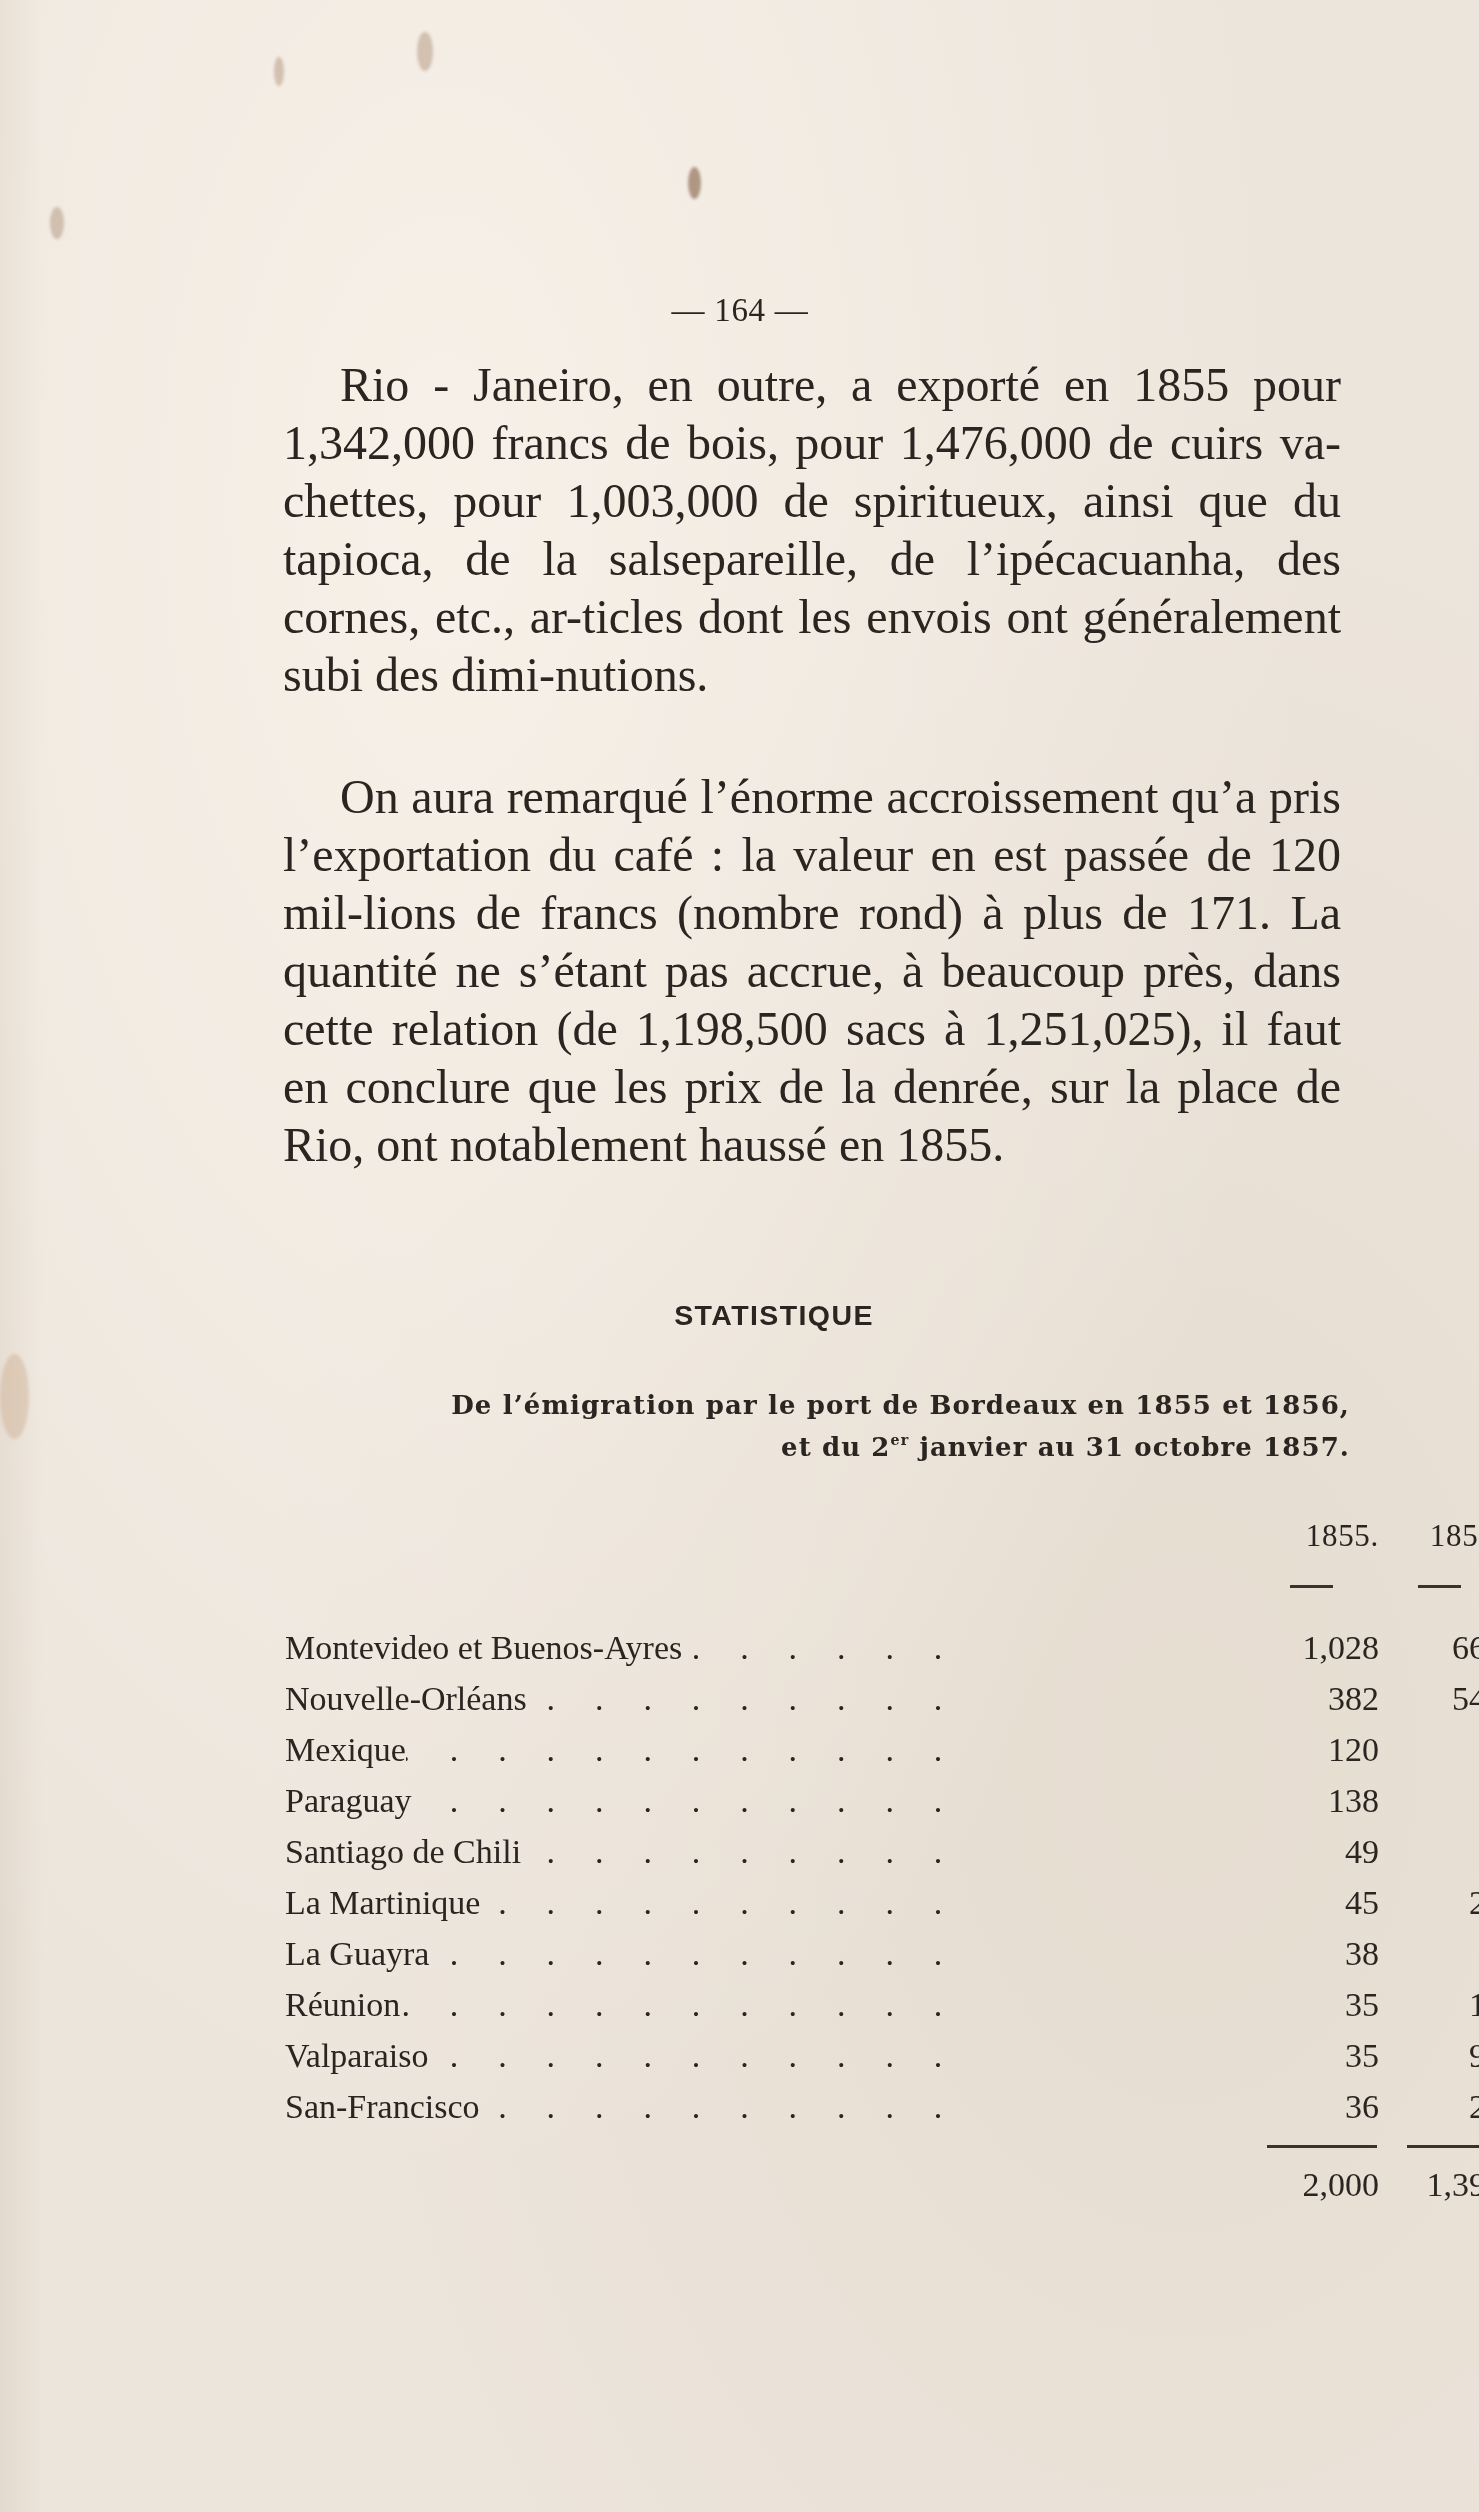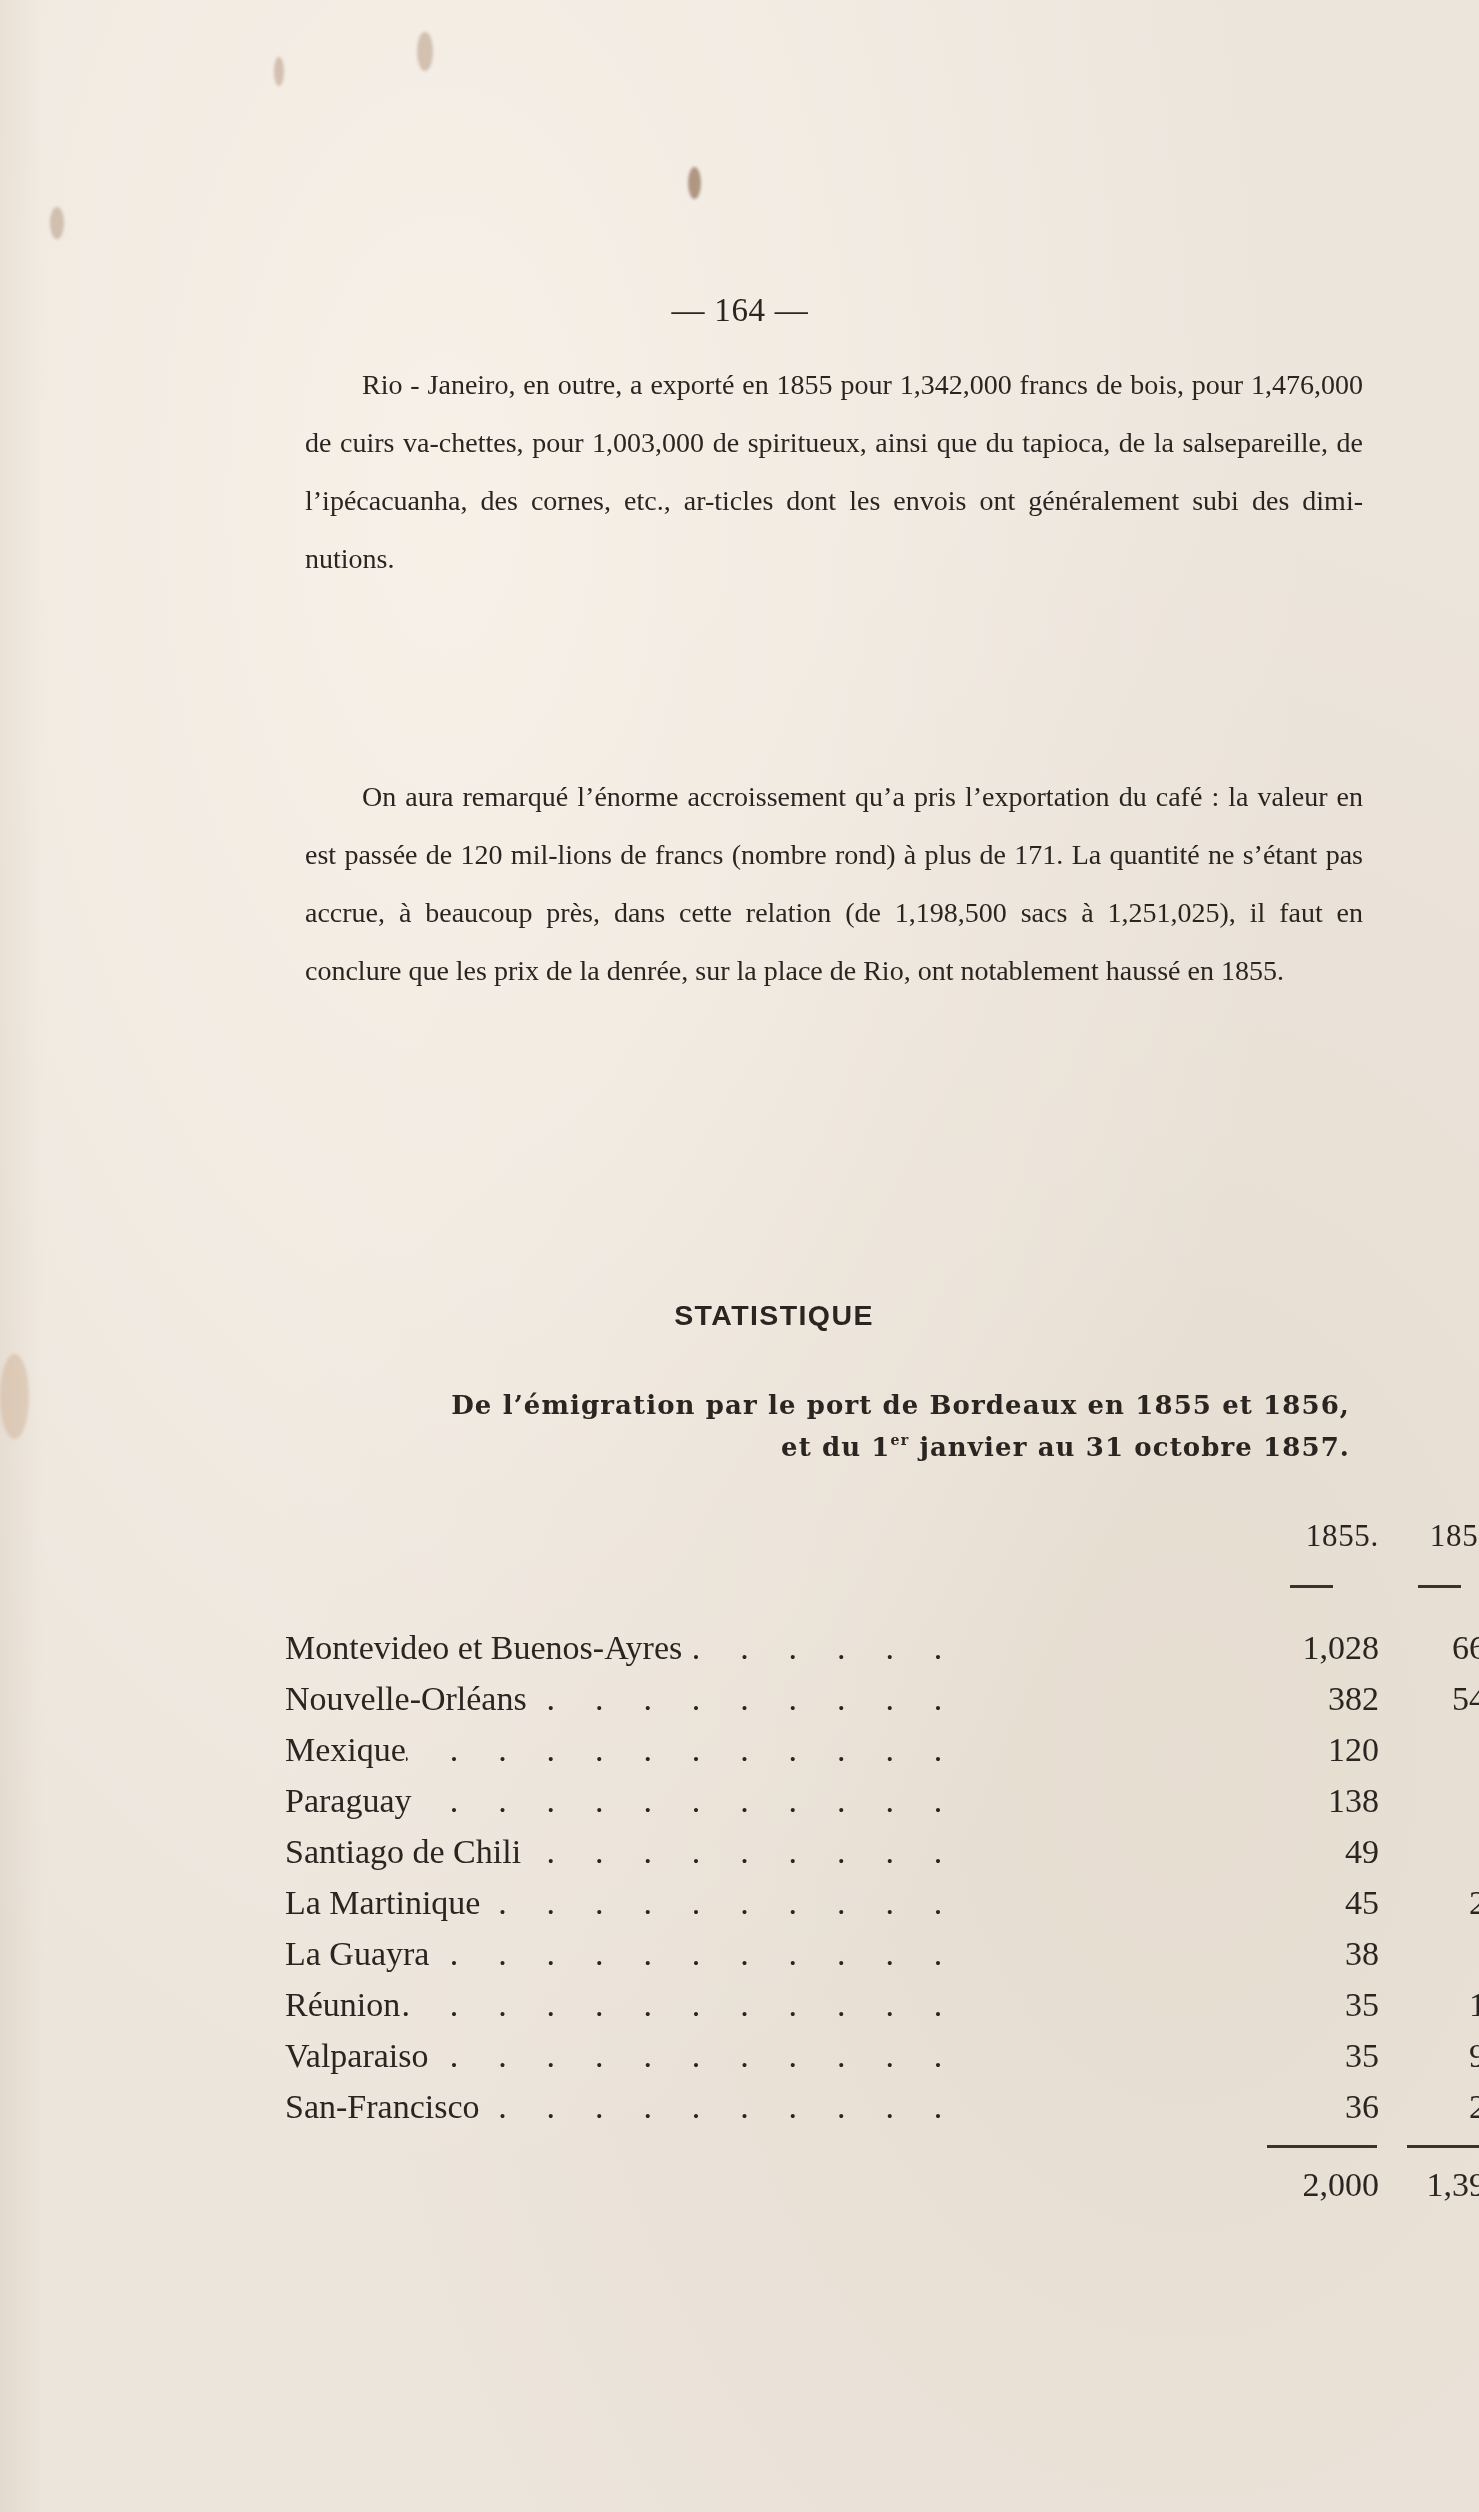--- a/index.html
+++ b/index.html
@@ -35,23 +35,23 @@
       top: 292px;
       left: 0;
       width: 100%;
       text-align: center;
       font-size: 33px;
       letter-spacing: 0.7px;
       box-sizing: border-box;
     }
     .para {
       position: absolute;
-      left: 305px;
+      left: 283px;
       width: 1058px;
-      font-size: 28px;
+      font-size: 48px;
       line-height: 58px;
       text-align: justify;
       text-align-last: left;
       hyphens: manual;
     }
     .para .indent {
       display: inline-block;
       width: 57px;
     }
     #para1 { top: 356px; }
@@ -178,21 +178,21 @@
 </div>
 
 <div class="para" id="para2">
   <span class="indent"></span><span>On aura remarqué l’énorme accroissement qu’a pris l’exportation du café : la valeur en est passée de 120 mil-lions de francs (nombre rond) à plus de 171. La quantité ne s’étant pas accrue, à beaucoup près, dans cette relation (de 1,198,500 sacs à 1,251,025), il faut en conclure que les prix de la denrée, sur la place de Rio, ont notablement haussé en 1855.</span>
 </div>
 
 <div class="stat-title">STATISTIQUE</div>
 
 <div class="stat-subtitle">
   <div>De l’émigration par le port de Bordeaux en 1855 et 1856,</div>
-  <div><span>et du 1</span><sup>er</sup><span> janvier au 31 octobre 1857.</span></div>
+  <div><span>et du 2</span><sup>er</sup><span> janvier au 31 octobre 1857.</span></div>
 </div>
 
 <div class="table">
   <div class="row hdr-row">
     <span class="cell c1855">1855.</span>
     <span class="cell c1856">1856.</span>
 
   </div>
   <div class="dash-row">
     <span class="dash d1855"></span>

